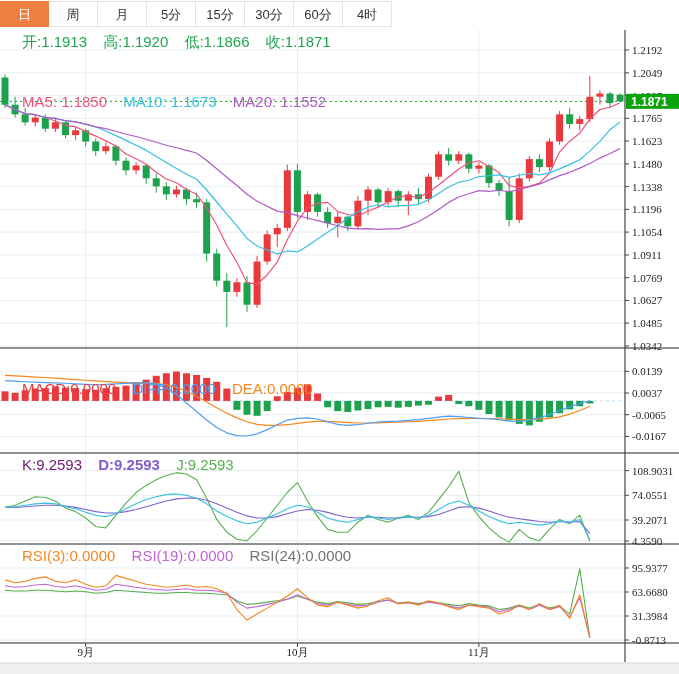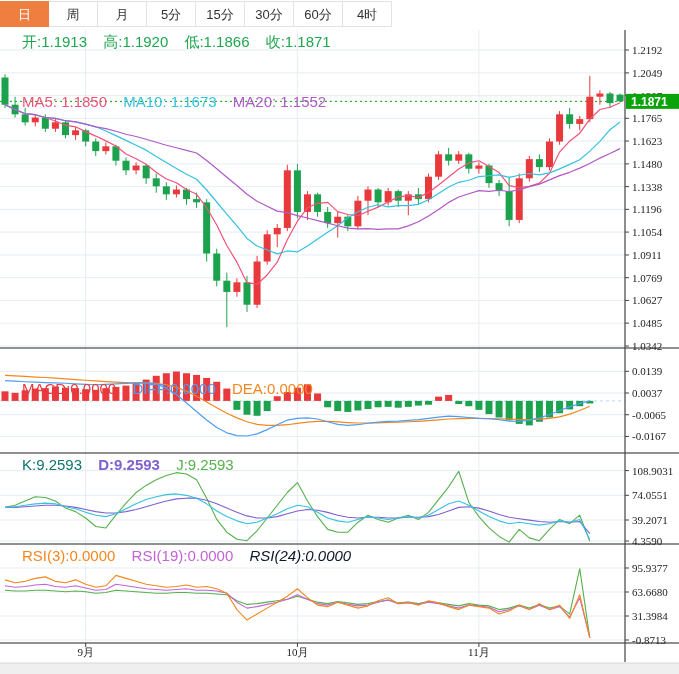--- a/index.html
+++ b/index.html
@@ -43,29 +43,29 @@
   <span style="color:#b05ac8;">MA20: 1.1552</span>
 </div>
 
 <div class="ovl" style="top:352px;margin-top:28px;">
   <span style="color:#e8393d;">MACD:0.0000</span>
   <span style="color:#4f9ef2;">DIFF:0.0000</span>
   <span style="color:#f5871f;">DEA:0.0000</span>
 </div>
 
 <div class="ovl" style="top:456px;">
-  <span style="color:#0f766e;">K:9.2593</span>
+  <span style="color:#701a75;">K:9.2593</span>
   <span style="color:#8060d0;font-weight:bold;">D:9.2593</span>
   <span style="color:#57b04e;">J:9.2593</span>
 </div>
 
 <div class="ovl" style="top:547px;">
   <span style="color:#f5871f;">RSI(3):0.0000</span>
   <span style="color:#c264d6;">RSI(19):0.0000</span>
-  <span style="color:#0f172a;font-style:italic;">RSI(24):0.0000</span>
+  <span style="color:#737373;">RSI(24):0.0000</span>
 </div>
 
 <svg id="chart-svg" width="679" height="674">
     <line x1="85.664" y1="30" x2="85.664" y2="643" stroke="#e7edf2" stroke-width="1"></line>
     <line x1="297.407" y1="30" x2="297.407" y2="643" stroke="#e7edf2" stroke-width="1"></line>
     <line x1="478.901" y1="30" x2="478.901" y2="643" stroke="#e7edf2" stroke-width="1"></line>
     <line x1="0" y1="50" x2="625" y2="50" stroke="#e7edf2" stroke-width="1"></line>
     <line x1="625" y1="50" x2="629" y2="50" stroke="#444" stroke-width="1"></line>
     <text x="632" y="54" fill="#222222" font-size="11" font-family="&quot;Liberation Serif&quot;,serif" text-anchor="start" font-weight="normal">1.2192</text>
     <line x1="0" y1="72.87999999999997" x2="625" y2="72.87999999999997" stroke="#e7edf2" stroke-width="1"></line>

